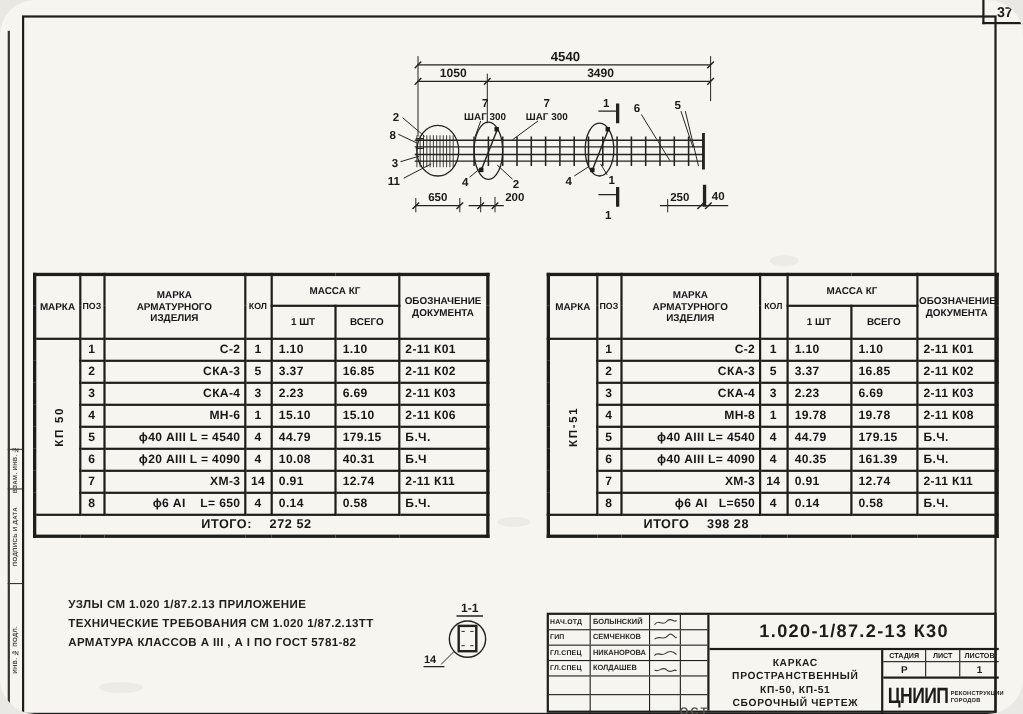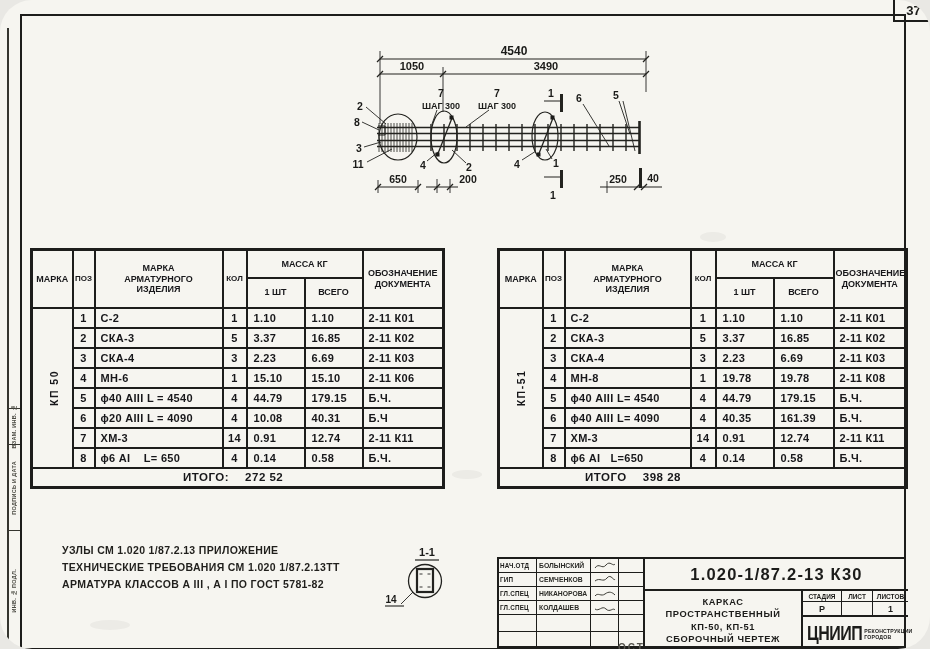--- a/index.html
+++ b/index.html
@@ -28,21 +28,21 @@
   table.spec{position:absolute;border-collapse:collapse;table-layout:fixed;}
   table.spec td,table.spec th{border:2px solid #1d1d1b;padding:0 3px;overflow:hidden;
     white-space:nowrap;font-weight:700;color:#17171a;}
   table.spec{border:3px solid #1d1d1b;}
   table.spec th.hd{font-size:9px;line-height:1.15;text-align:center;white-space:normal;padding:0 1px;}
   table.spec th.hd-pos{font-size:8px;}
   table.spec tbody td{height:18px;font-size:11px;letter-spacing:.3px;}
   .t-left{left:30px;top:248px;width:412px;}
   .t-right{left:497px;top:248px;width:408px;}
   .c0{text-align:center;}
-  .c1{text-align:left;padding-left:5px !important;}
+  .c1{text-align:right;padding-left:5px !important;}
   .c2{text-align:center;}
   .c3,.c4{text-align:left;padding-left:6px !important;}
   .c5{text-align:left;padding-left:5px !important;margin-left:14px;}
   td.mark-cell{text-align:center;vertical-align:middle;}
   .rot{display:inline-block;transform:rotate(-90deg);white-space:nowrap;font-size:10.5px;letter-spacing:1.5px;}
   tr.totrow td{height:17px;font-size:11.5px;text-align:left;letter-spacing:.5px;}
   .tot-gap{display:inline-block;width:16px;}
   
   .notes{position:absolute;left:62px;top:542px;font-size:10.5px;line-height:17px;letter-spacing:.35px;color:#201f1c;}
   

